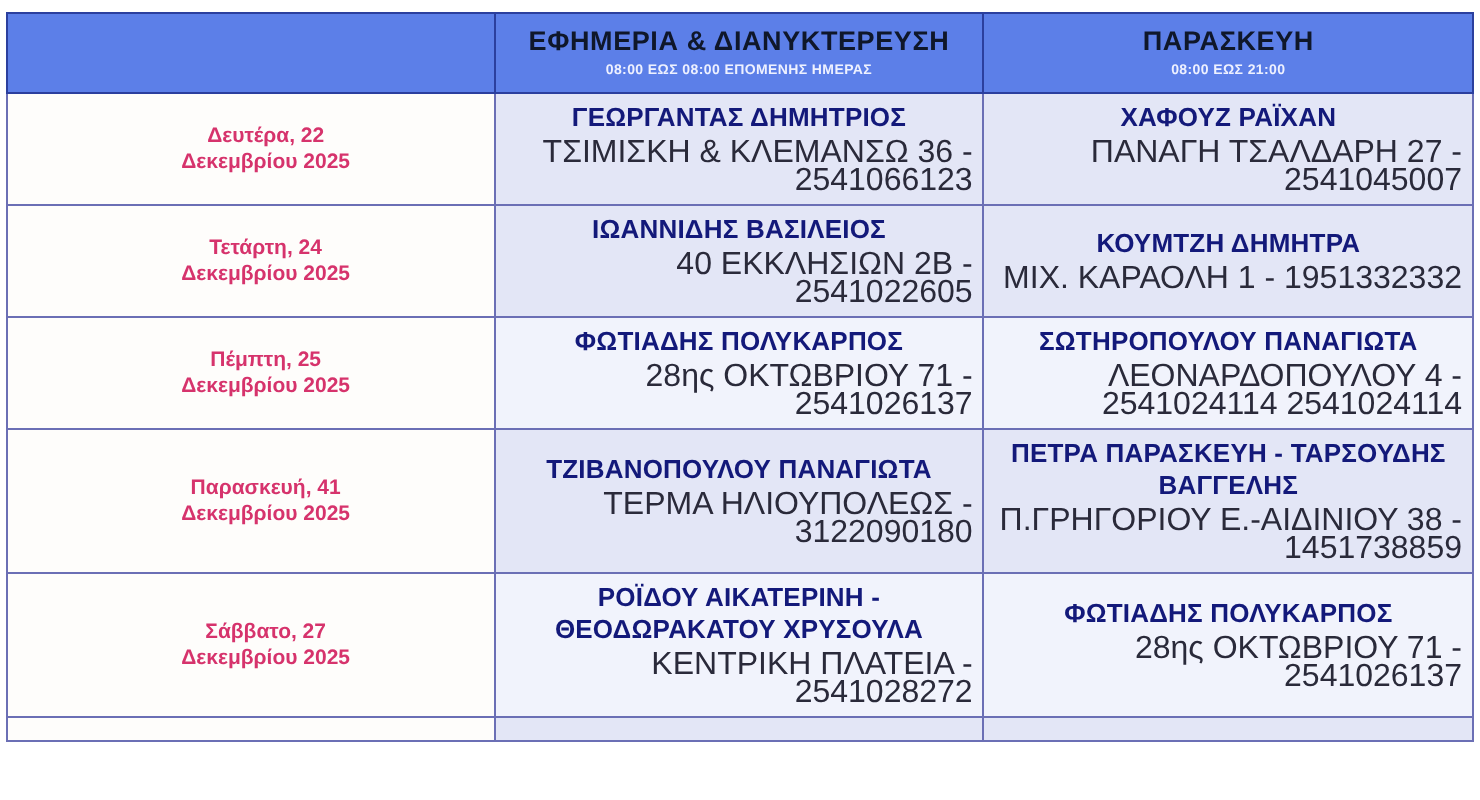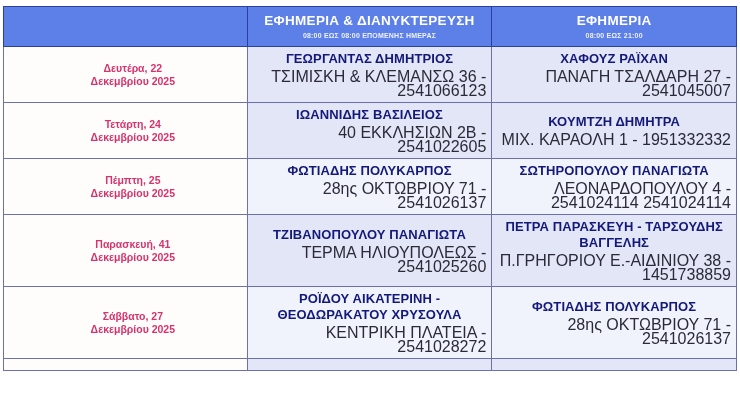--- a/index.html
+++ b/index.html
@@ -41,21 +41,21 @@
   thead th.first-col {
     border-left: 1px solid #2b3f9e;
   }
   .hdr-title {
     display: block;
     font-size: 13.5px;
     font-weight: bold;
     letter-spacing: .3px;
     line-height: 15px;
     text-align: center;
-    color: #ffffff;
+    color: #0f172a;
   }
   .hdr-sub {
     display: block;
     font-size: 7px;
     font-weight: bold;
     letter-spacing: .2px;
     line-height: 10px;
     margin-top: 3px;
     text-align: center;
     color: #eef1ff;
@@ -119,21 +119,21 @@
       <tr>
         <th class="first-col">
           <span class="hdr-title"></span>
           <span class="hdr-sub"></span>
         </th>
         <th class="mid-col">
           <span class="hdr-title">ΕΦΗΜΕΡΙΑ &amp; ΔΙΑΝΥΚΤΕΡΕΥΣΗ</span>
           <span class="hdr-sub">08:00 ΕΩΣ 08:00 ΕΠΟΜΕΝΗΣ ΗΜΕΡΑΣ</span>
         </th>
         <th class="right-col">
-          <span class="hdr-title">ΕΦΗΜΕΡΙΑ</span>
+          <span class="hdr-title">ΠΑΡΑΣΚΕΥΗ</span>
           <span class="hdr-sub">08:00 ΕΩΣ 21:00</span>
         </th>
       </tr>
     </thead>
     <tbody>
       <tr class="odd">
         <td class="date-col">
           <span class="date-text">Δευτέρα, 22</span>
           <span class="date-text">Δεκεμβρίου 2025</span>
         </td>
@@ -174,21 +174,21 @@
           <span class="pharm-addr">ΛΕΟΝΑΡΔΟΠΟΥΛΟΥ 4 - 2541024114 2541024114</span>
         </td>
       </tr>
       <tr class="odd">
         <td class="date-col">
           <span class="date-text">Παρασκευή, 41</span>
           <span class="date-text">Δεκεμβρίου 2025</span>
         </td>
         <td class="duty-col mid-col">
           <span class="pharm-name">ΤΖΙΒΑΝΟΠΟΥΛΟΥ ΠΑΝΑΓΙΩΤΑ</span>
-          <span class="pharm-addr">ΤΕΡΜΑ ΗΛΙΟΥΠΟΛΕΩΣ - 2541025260</span>
+          <span class="pharm-addr">ΤΕΡΜΑ ΗΛΙΟΥΠΟΛΕΩΣ - 3122090180</span>
         </td>
         <td class="duty-col right-col">
           <span class="pharm-name">ΠΕΤΡΑ ΠΑΡΑΣΚΕΥΗ - ΤΑΡΣΟΥΔΗΣ ΒΑΓΓΕΛΗΣ</span>
           <span class="pharm-addr">Π.ΓΡΗΓΟΡΙΟΥ Ε.-ΑΙΔΙΝΙΟΥ 38 - 1451738859</span>
         </td>
       </tr>
       <tr class="even">
         <td class="date-col">
           <span class="date-text">Σάββατο, 27</span>
           <span class="date-text">Δεκεμβρίου 2025</span>

